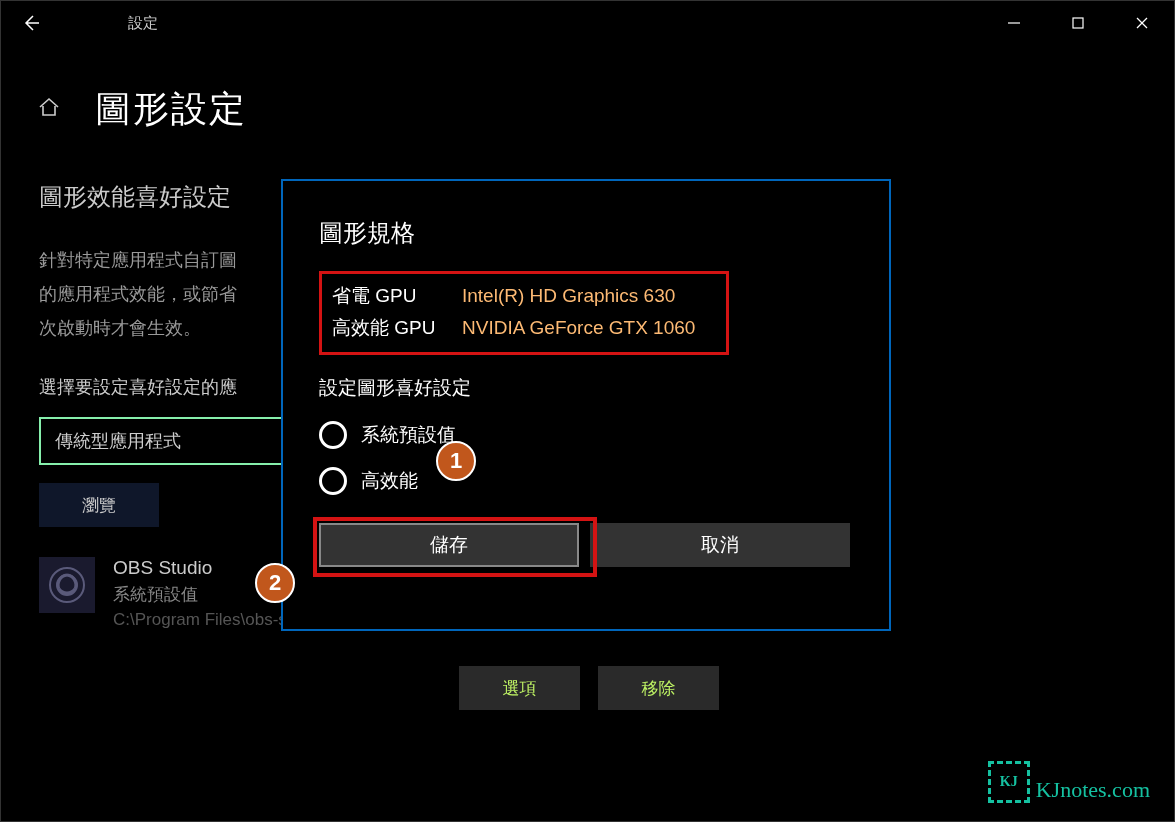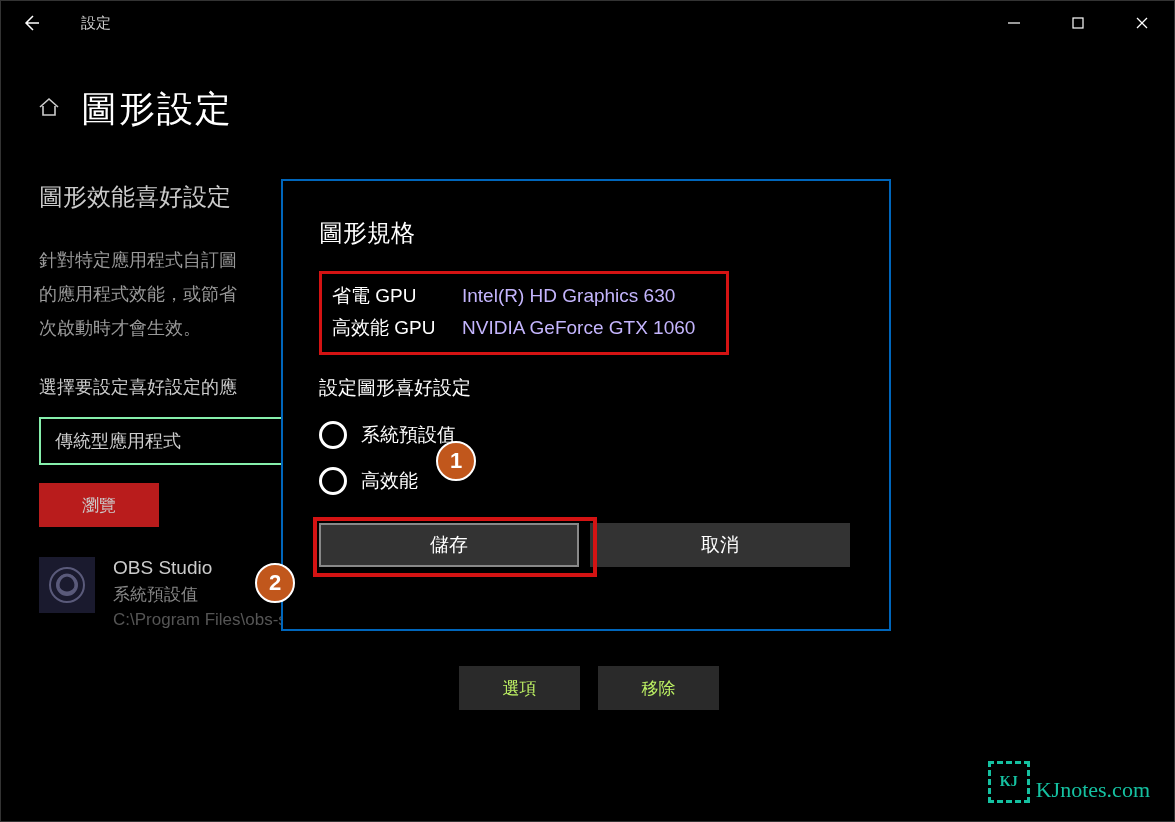--- a/index.html
+++ b/index.html
@@ -22,21 +22,21 @@
   padding: 0 10px;
   position: relative;
 }
 .back-btn {
   width: 40px; height: 44px;
   display: flex; align-items: center; justify-content: center;
   color: #fff;
   font-size: 18px;
 }
 .title-text {
-  margin-left: 30px;
+  margin-left: 77px;
   font-size: 15px;
   color: #ccc;
 }
 .window-controls {
   position: absolute;
   right: 0; top: 0;
   display: flex;
   height: 44px;
 }
 .window-controls div {
@@ -46,21 +46,21 @@
   justify-content: center;
   font-size: 16px;
   color: #fff;
 }
 
 
 .page-header {
   display: flex;
   align-items: center;
   padding: 40px 0 0 36px;
-  gap: 20px;
+  gap: 34px;
 }
 .home-icon {
   font-size: 22px;
   color: #ccc;
 }
 .page-title {
   font-size: 36px;
   font-weight: 300;
   letter-spacing: 2px;
 }
@@ -96,21 +96,21 @@
   display: flex;
   align-items: center;
   padding: 0 14px;
   font-size: 18px;
   color: #ccc;
 }
 .browse-btn {
   margin-top: 18px;
   width: 120px;
   height: 44px;
-  background: #b91c1c;
+  background: #0f172a;
   display: flex;
   align-items: center;
   justify-content: center;
   font-size: 17px;
   color: #ccc;
 }
 .app-row {
   margin-top: 30px;
   display: flex;
   align-items: flex-start;
@@ -164,21 +164,21 @@
   border: 3px solid #d41313;
   padding: 6px 10px 8px 10px;
   width: 410px;
 }
 .gpu-row {
   display: flex;
   font-size: 19px;
   line-height: 32px;
 }
 .gpu-label { width: 130px; }
-.gpu-value { color: #c4b5fd; }
+.gpu-value { color: #fdba74; }
 
 .pref-label {
   margin-top: 20px;
   font-size: 19px;
   margin-bottom: 14px;
 }
 .radio-row {
   display: flex;
   align-items: center;
   gap: 14px;

